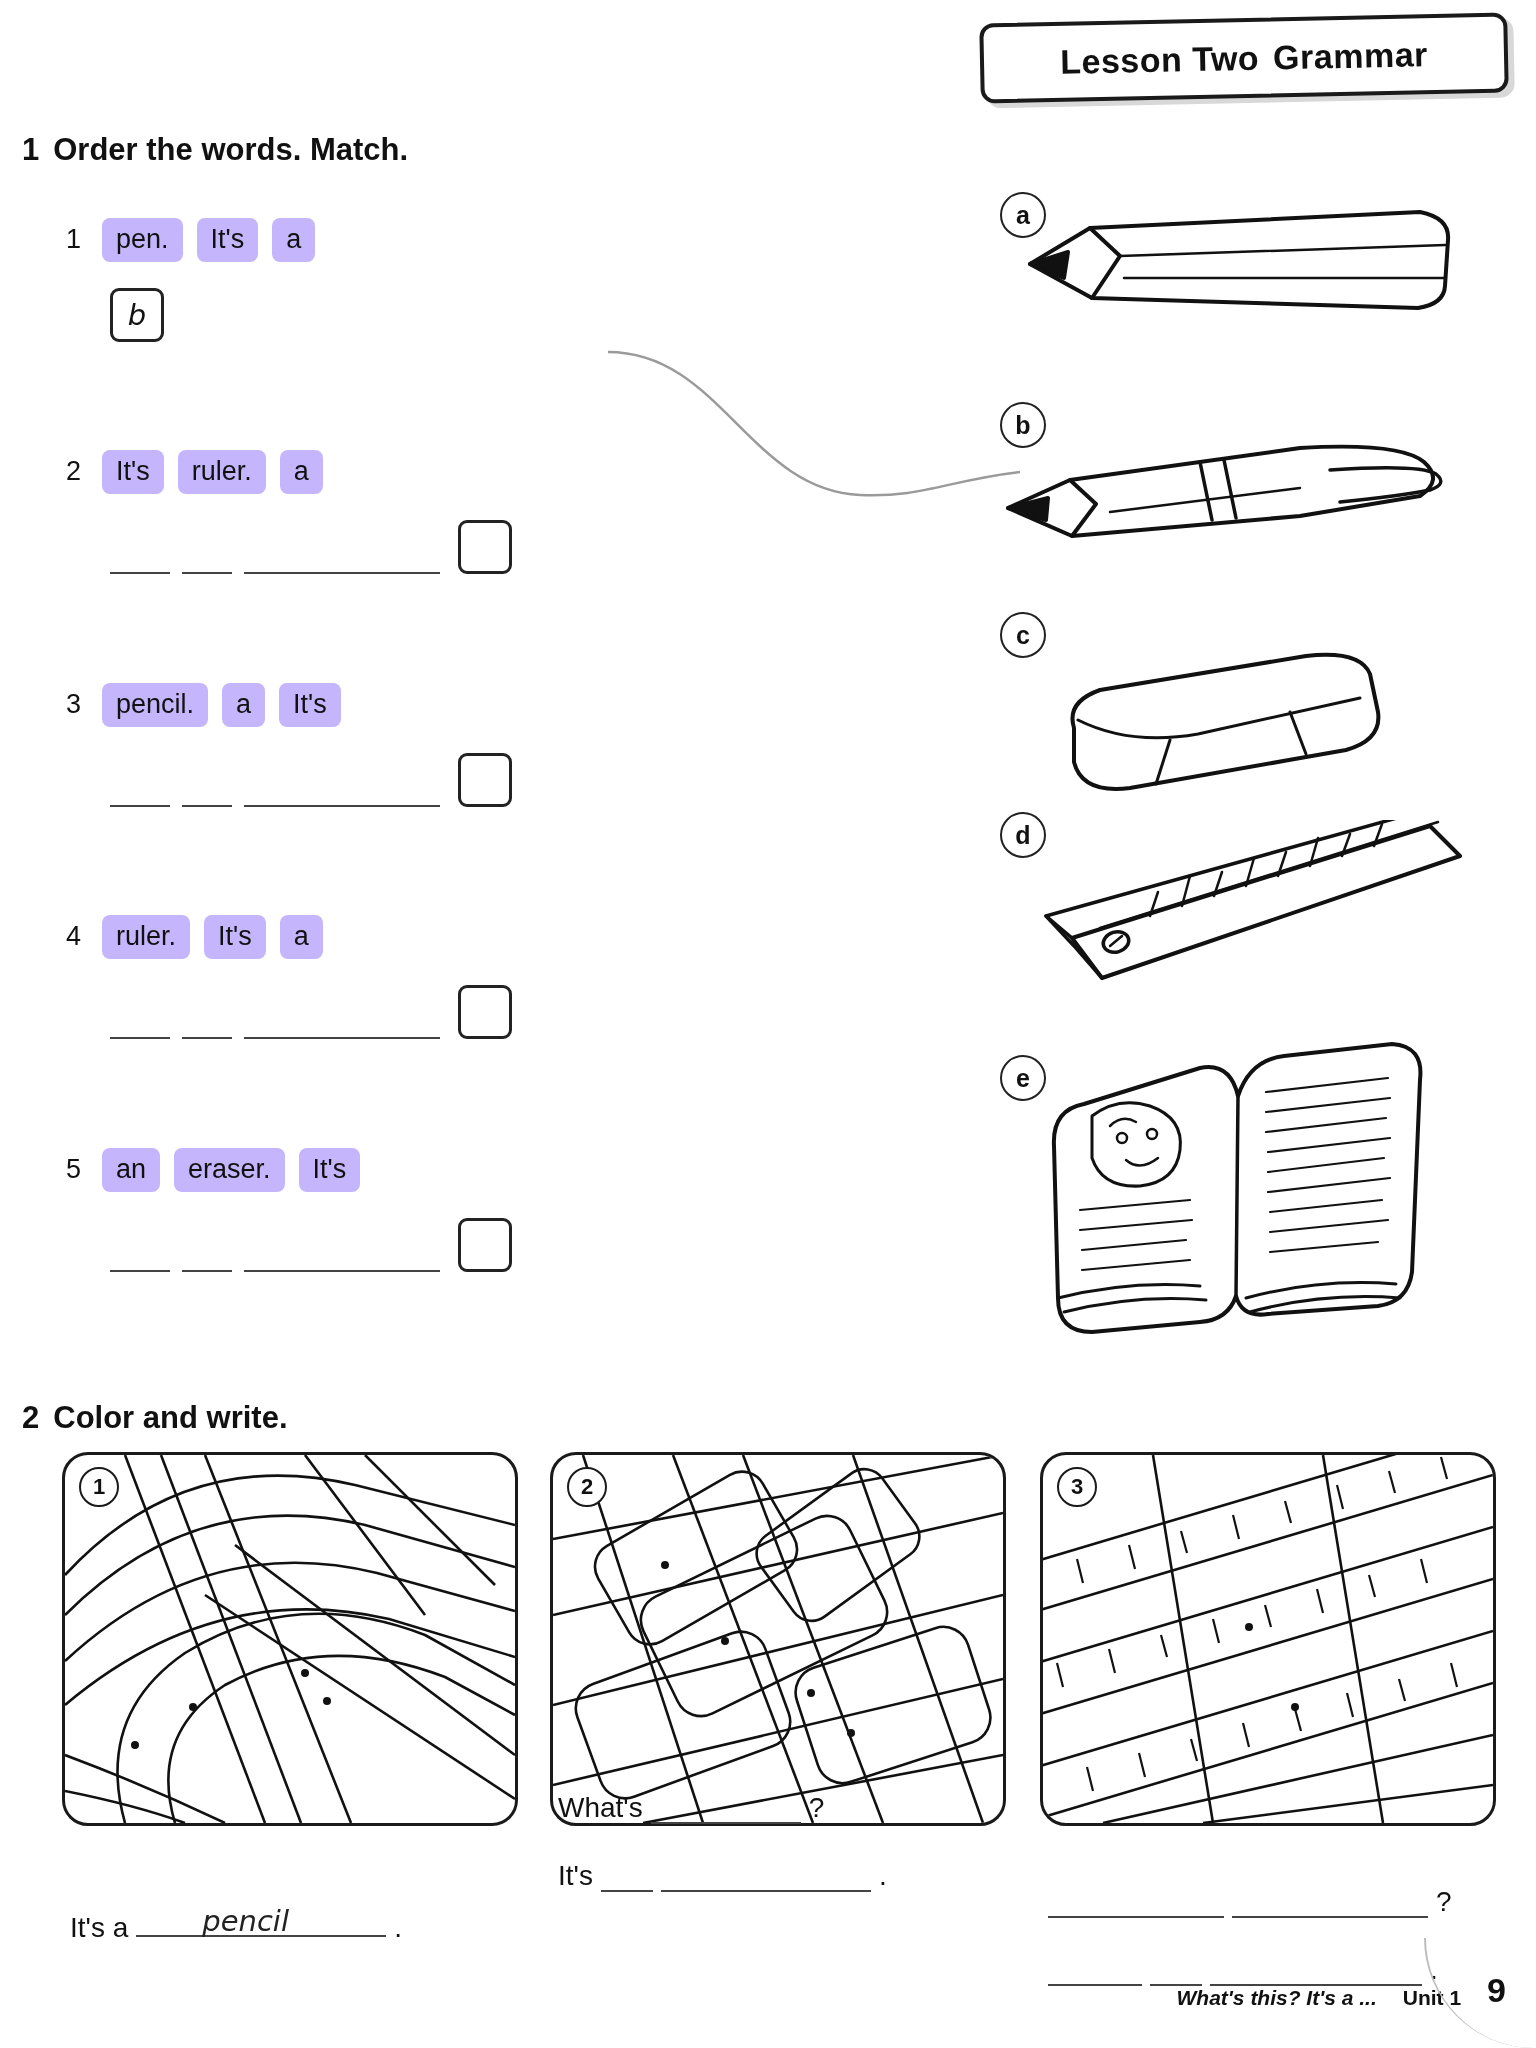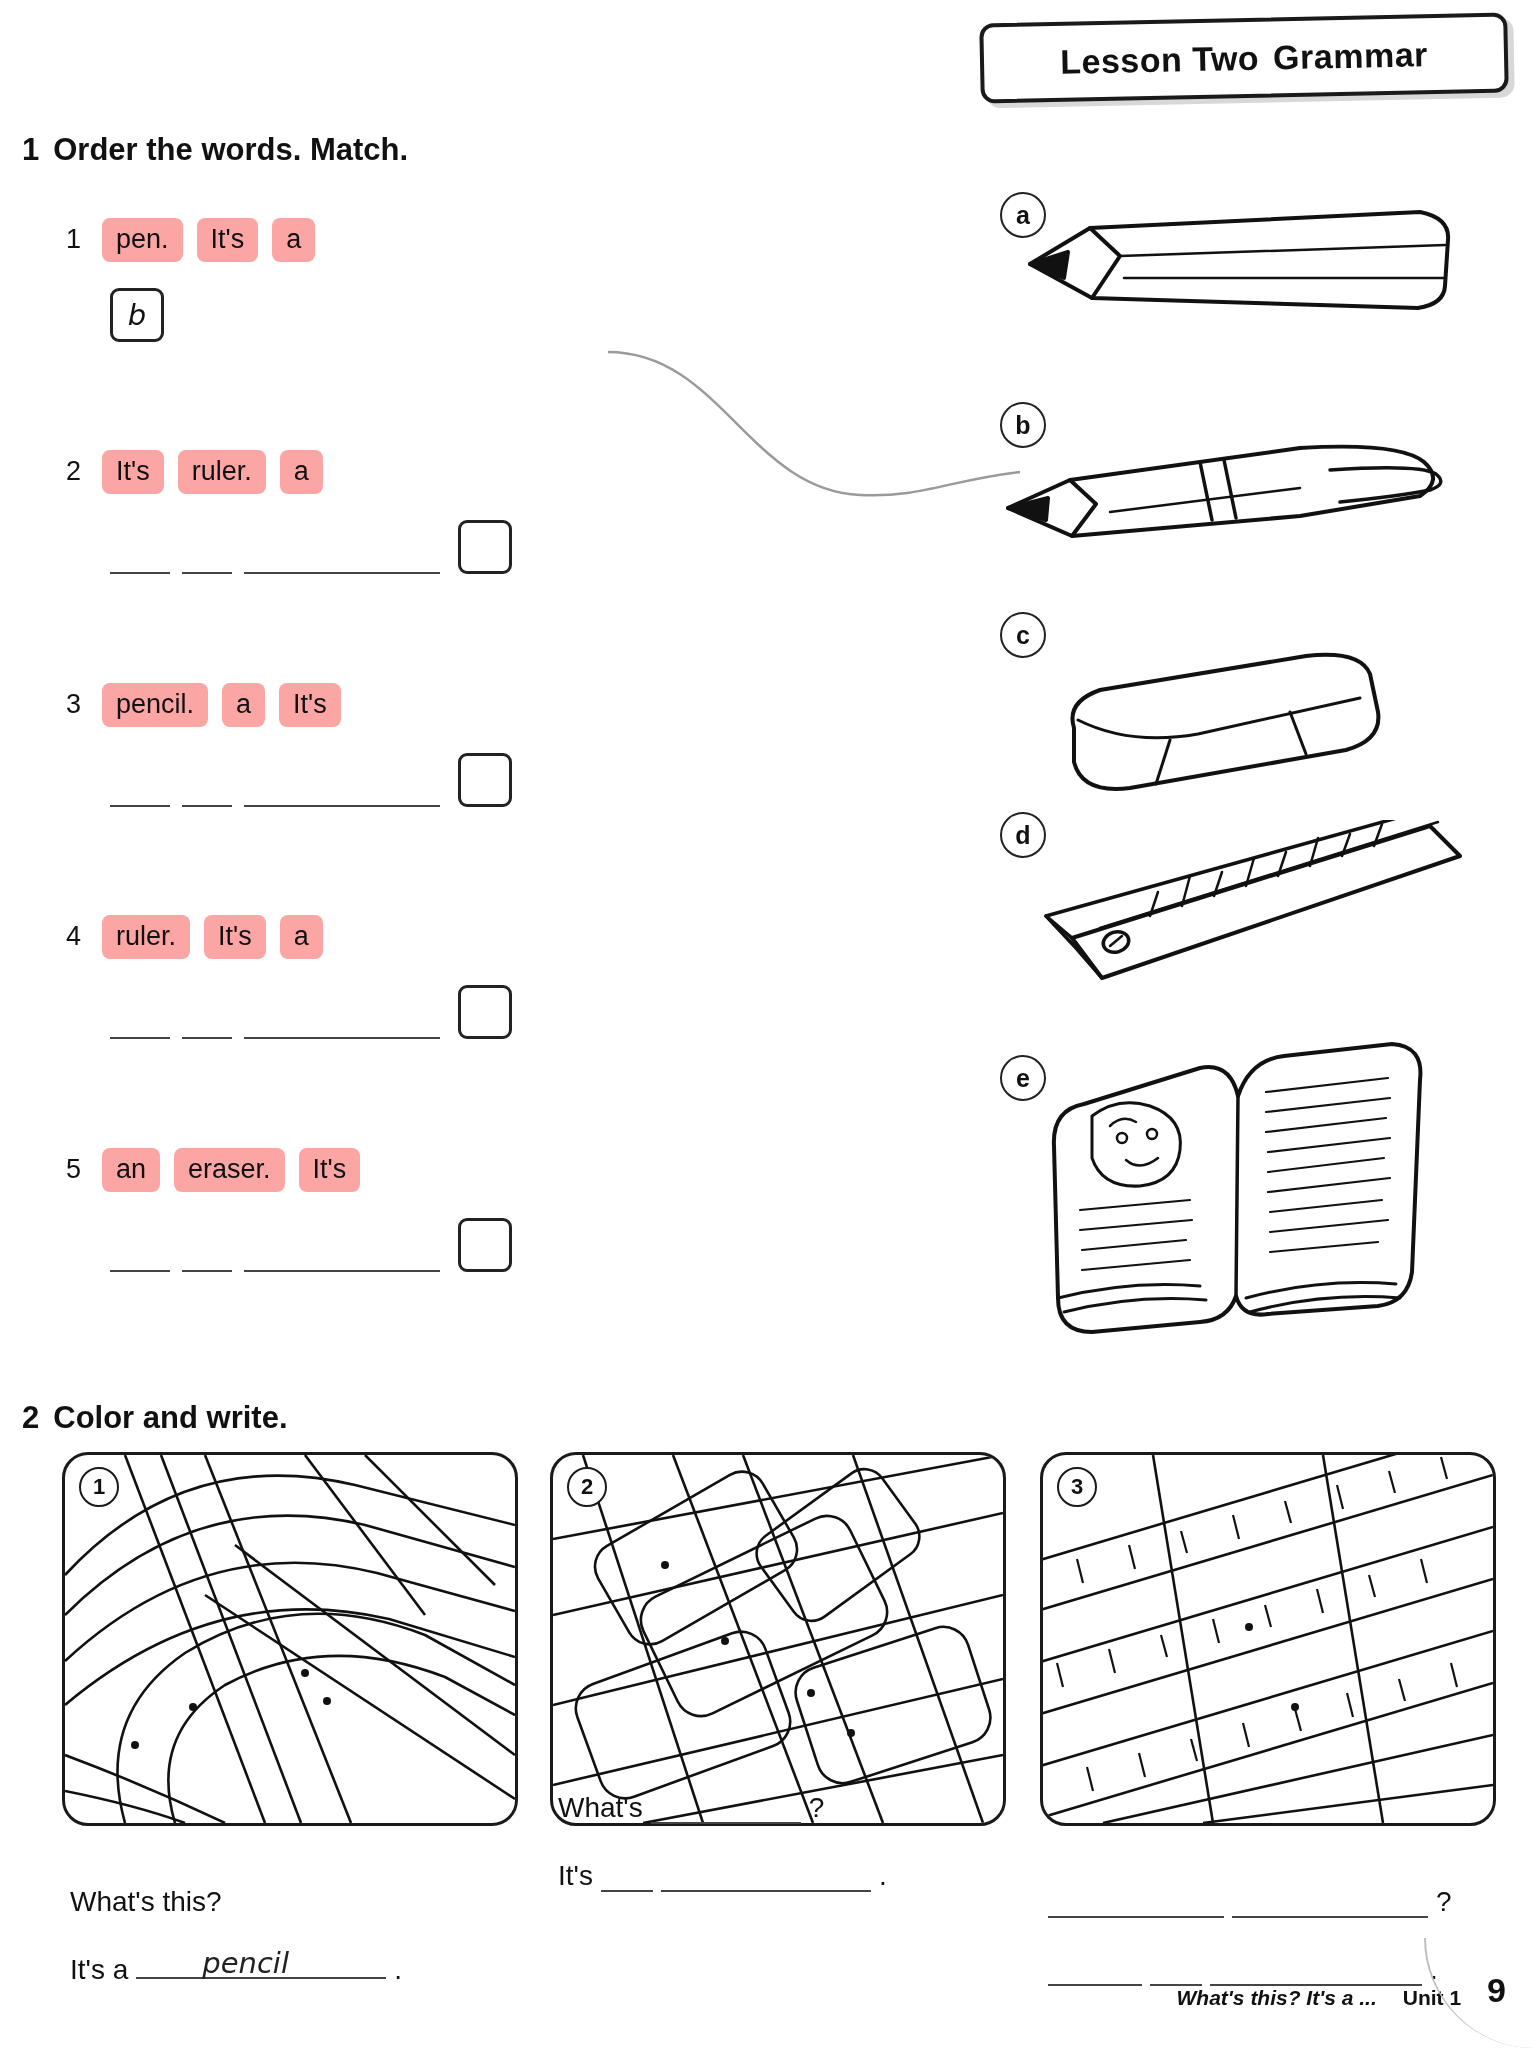--- a/index.html
+++ b/index.html
@@ -67,21 +67,21 @@
     align-items: center;
     gap: 14px;
   }
   .q-index {
     font-size: 27px;
     font-weight: normal;
     width: 22px;
     text-align: left;
   }
   .word-chip {
-    background: #fca5a5;
+    background: #c4b5fd;
     border-radius: 8px;
     padding: 7px 14px;
     font-size: 27px;
     line-height: 1.1;
   }
 
   .answer-row {
     display: flex;
     align-items: flex-end;
     gap: 18px;
@@ -518,23 +518,20 @@
       </g>
       <path d="M 110 0 L 170 368"></path>
       <path d="M 280 0 L 340 368"></path>
     </g>
     <circle cx="206" cy="172" r="4" fill="#111"></circle>
     <circle cx="252" cy="252" r="4" fill="#111"></circle>
   </svg>
 </div>
 
 <div class="write-block" style="left:70px; top:1876px; width:420px;">
-  <div class="write-line1">
-    <span>What's this?</span>
-  </div>
   <div class="write-line2">
     <span>It's a</span>
     <span style="position:relative; display:inline-block; width:250px;">
       <span class="ul" style="width:250px;"></span>
       <span class="handwrite" style="position:absolute; left:66px; bottom:6px;">pencil</span>
     </span>
     <span>.</span>
   </div>
 </div>
 

